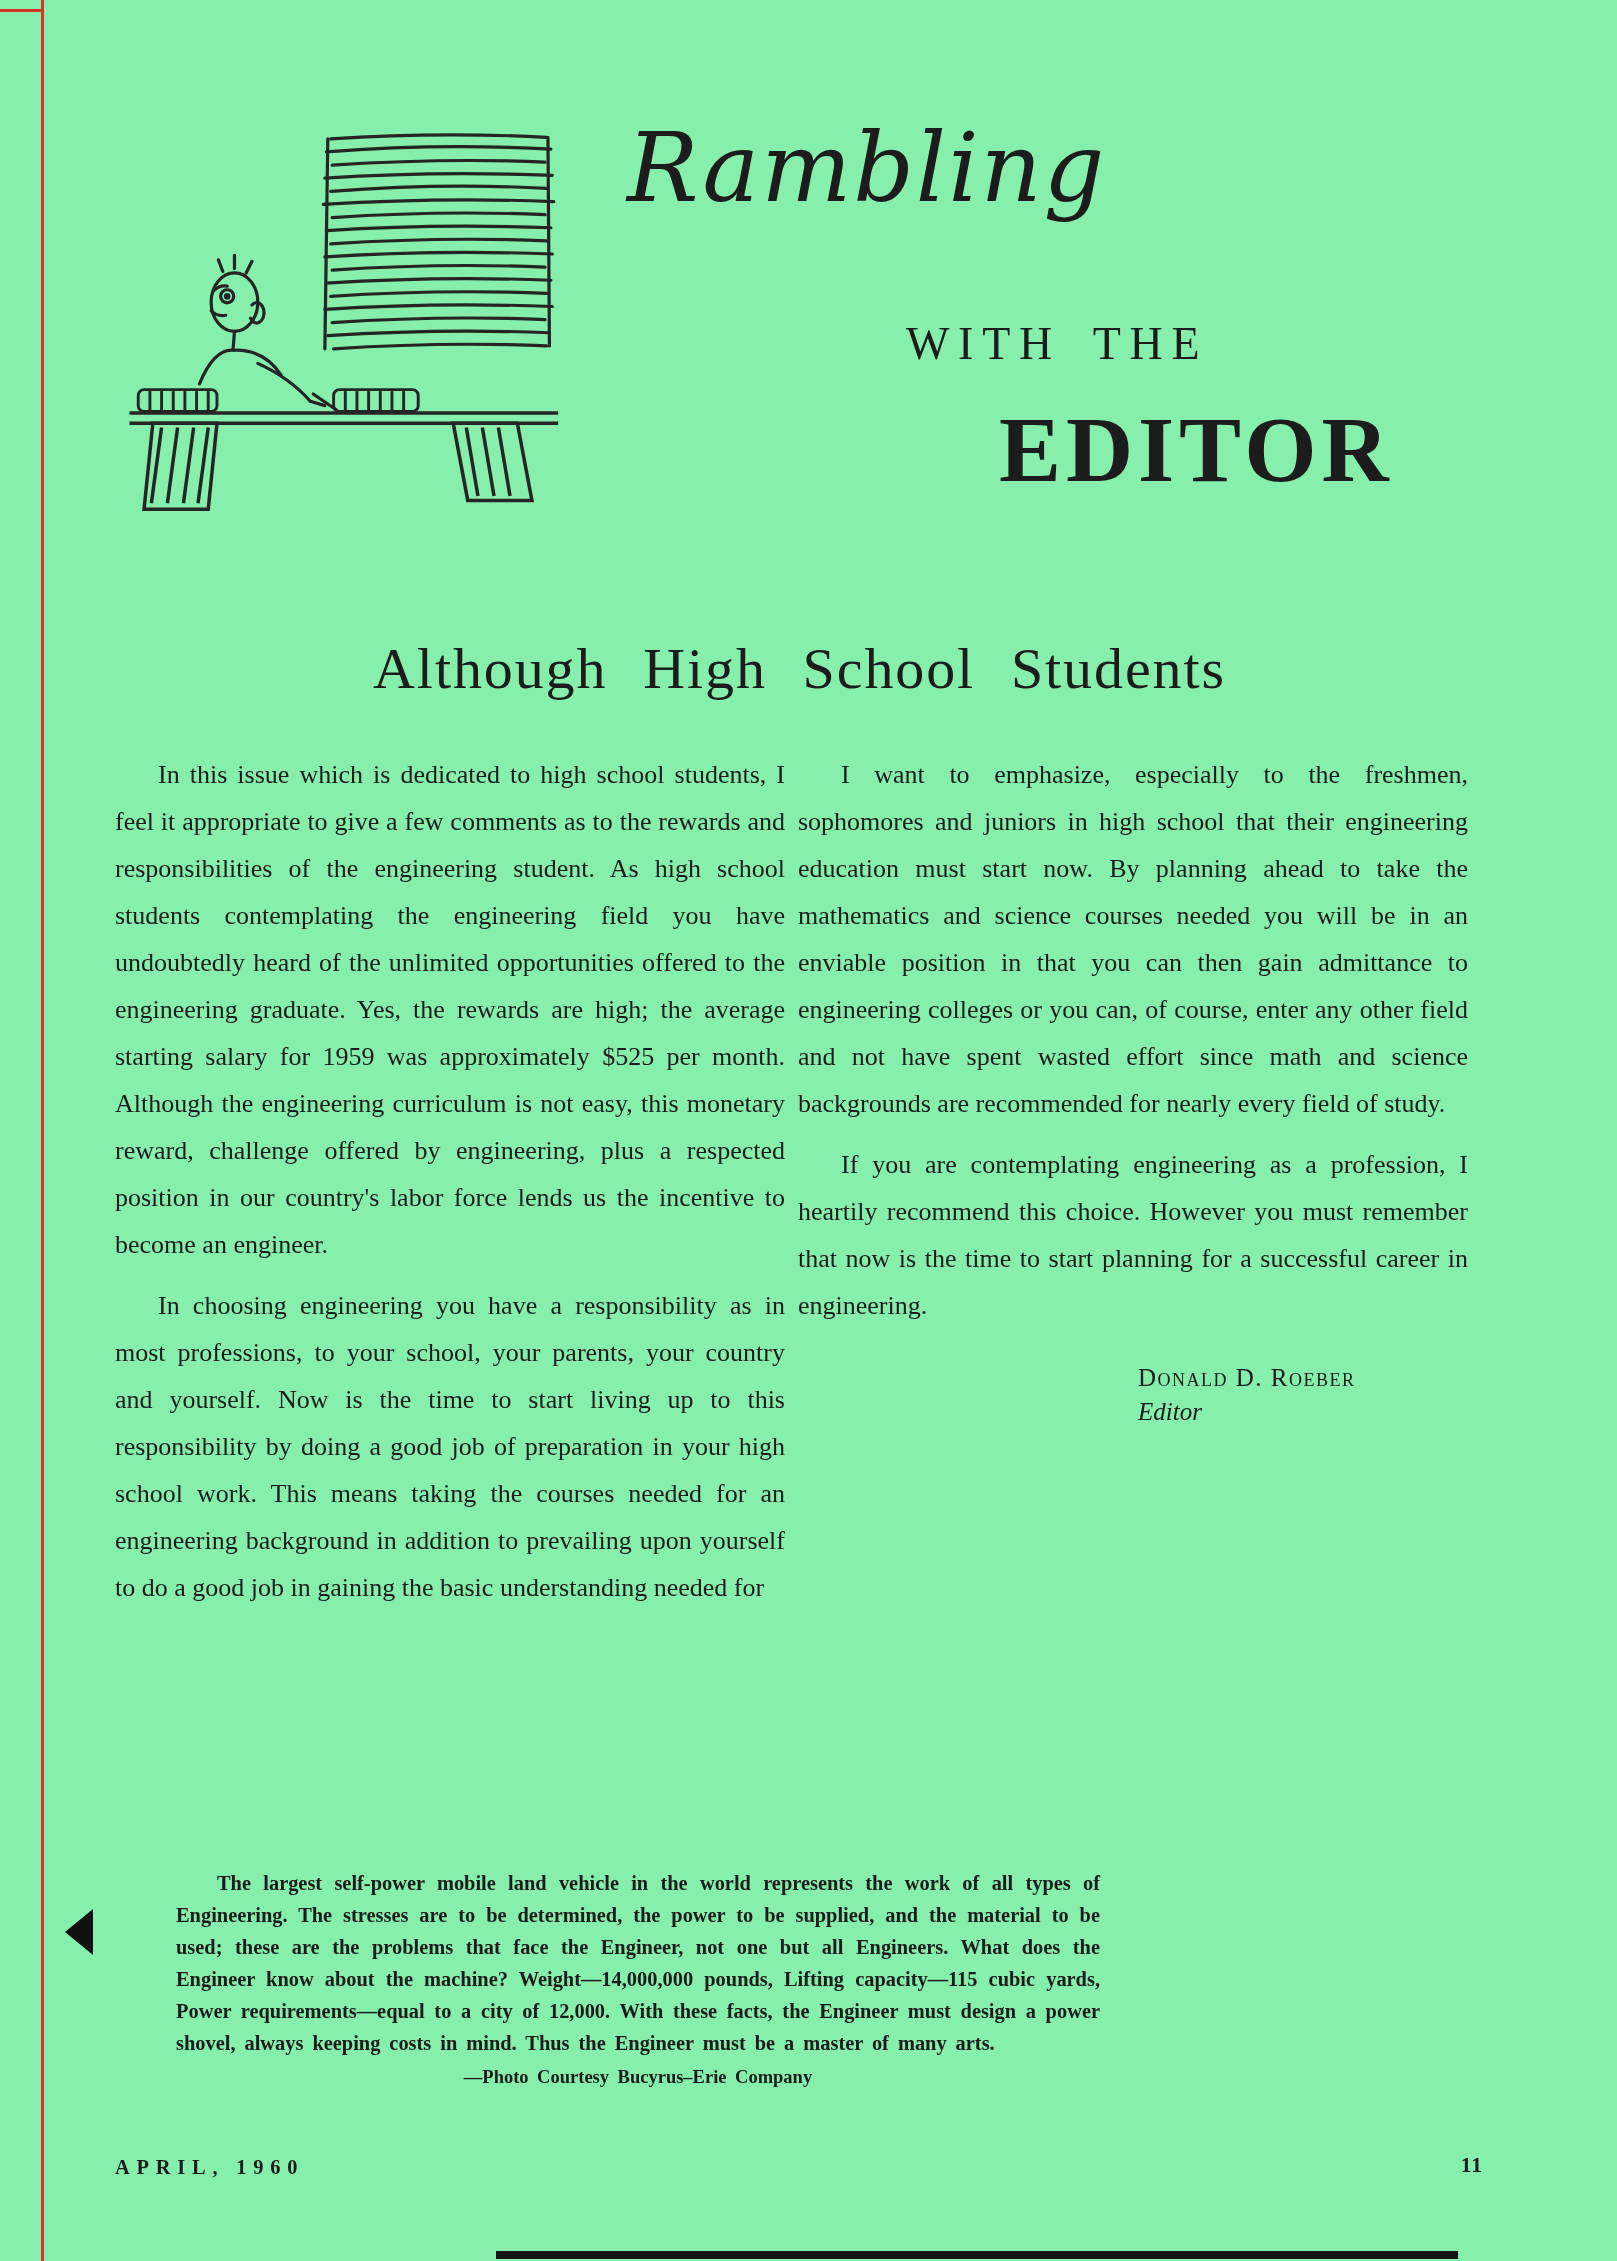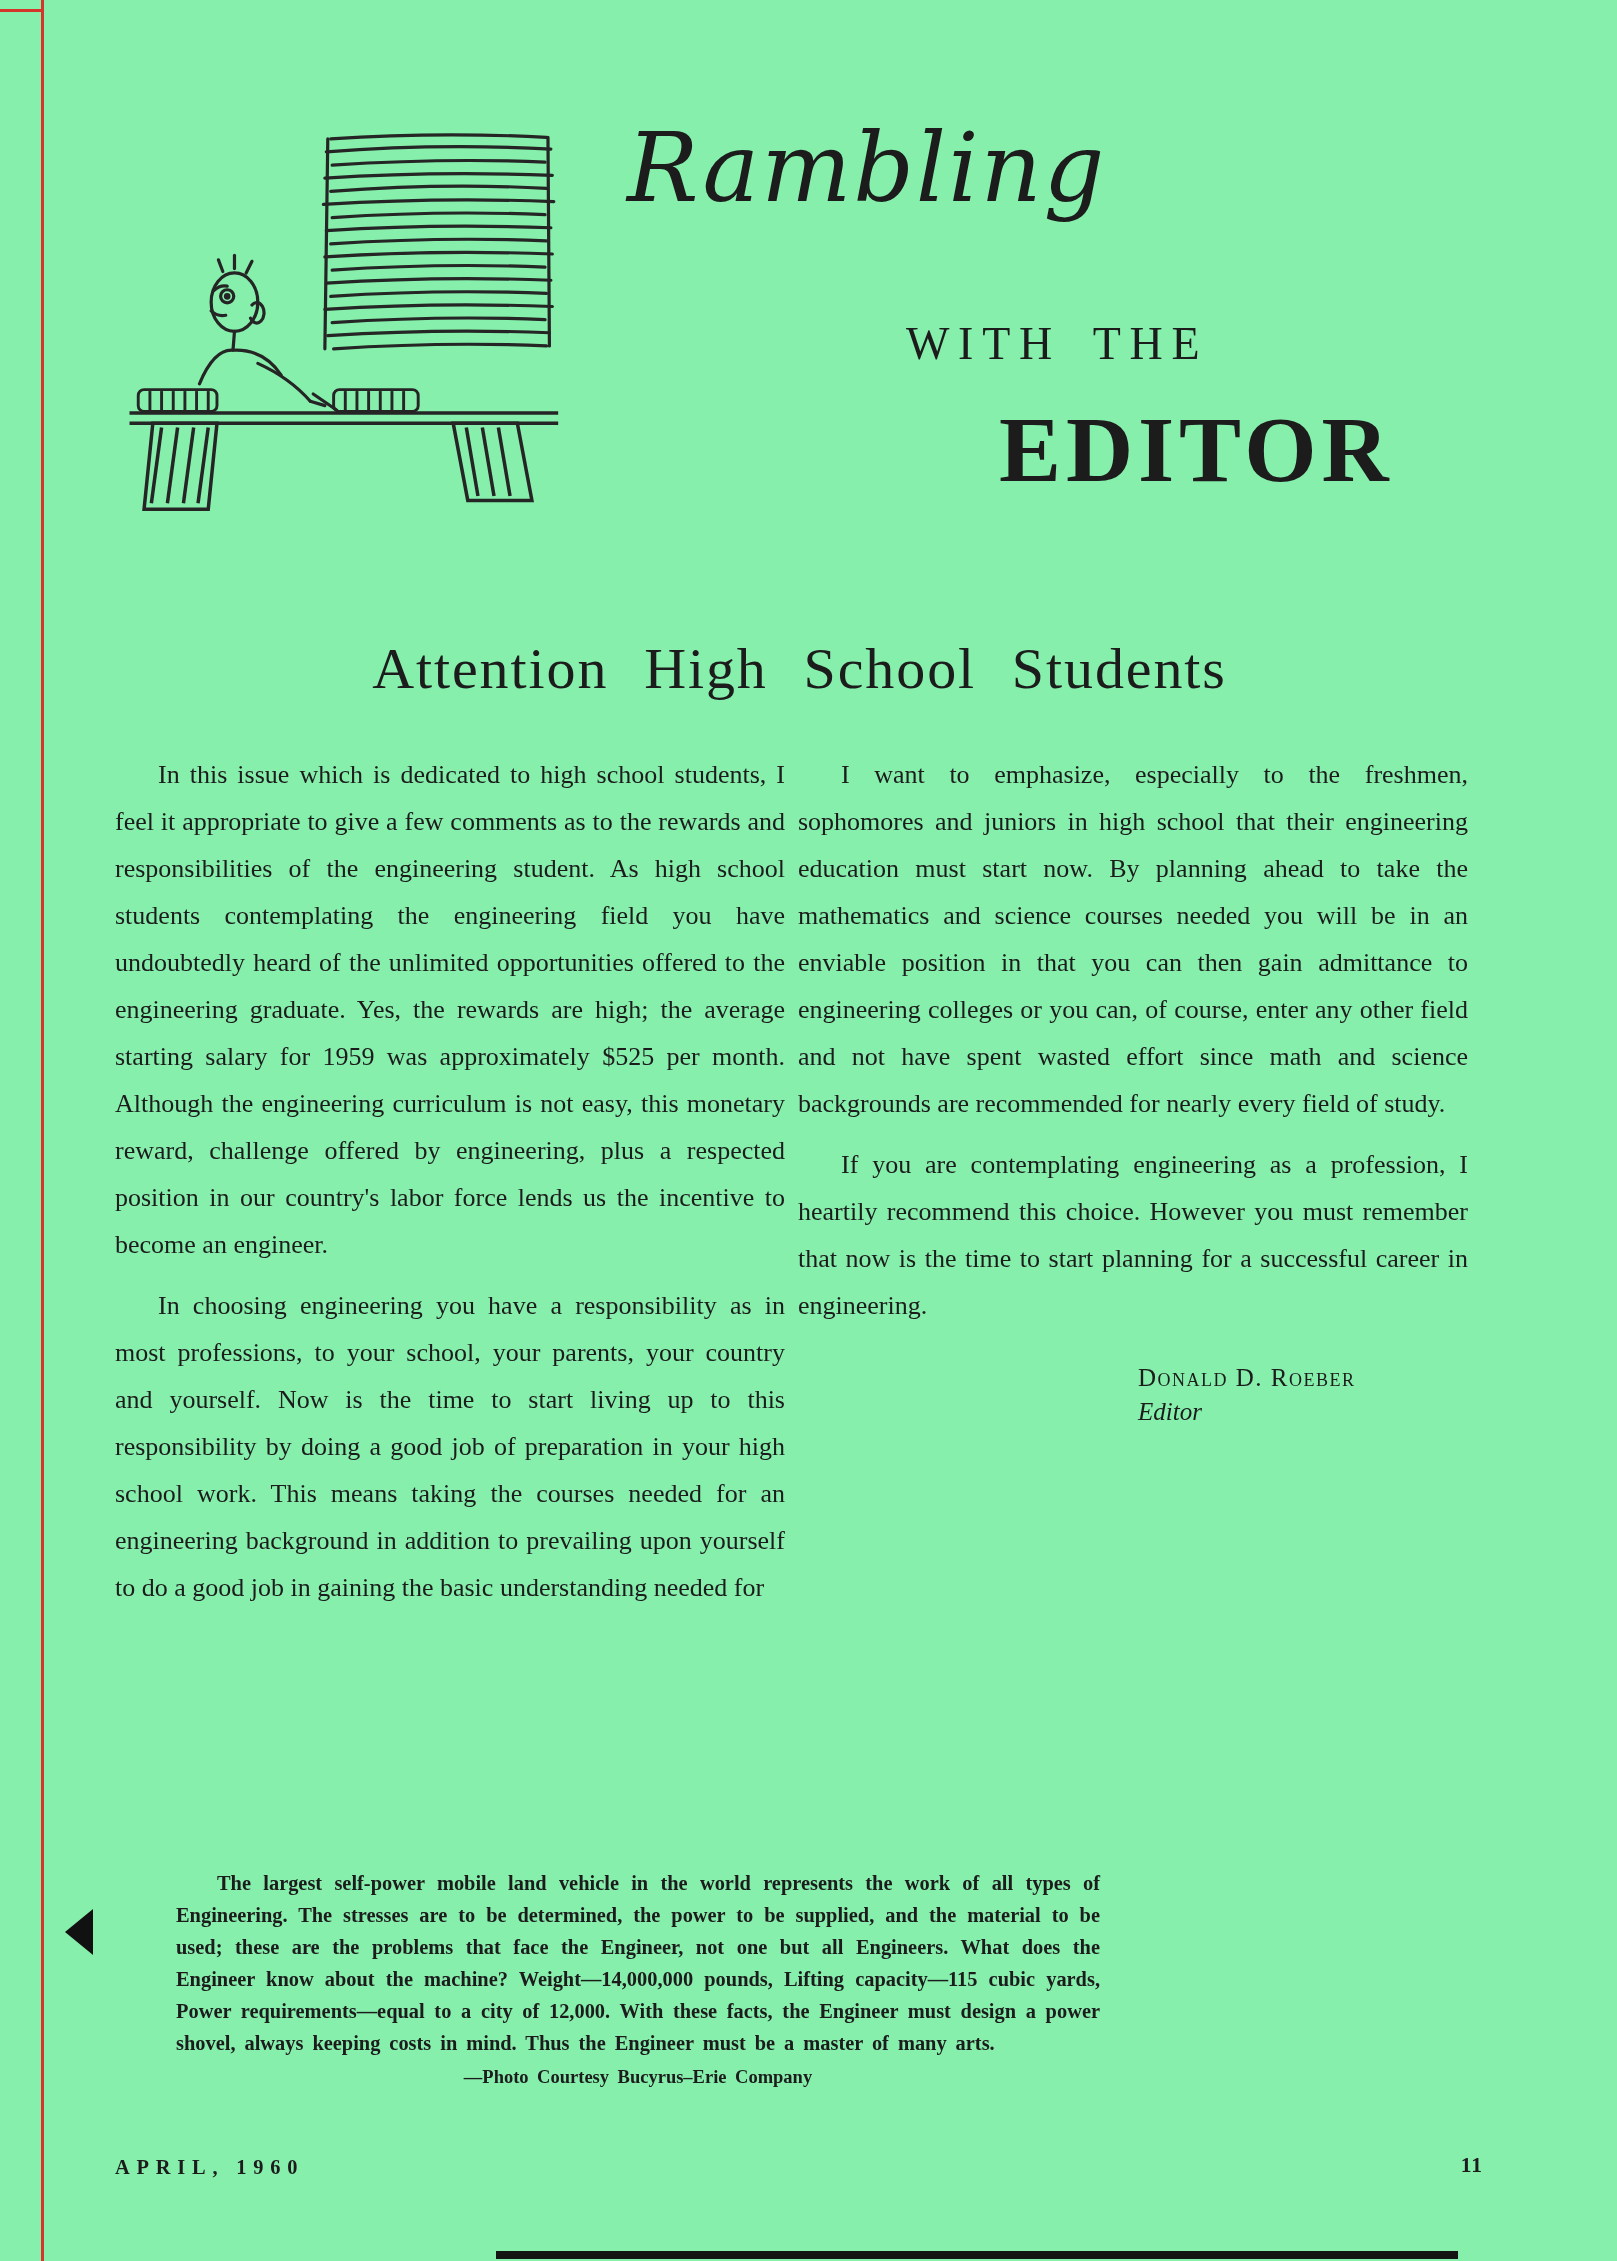--- a/index.html
+++ b/index.html
@@ -161,21 +161,21 @@
       <path d="M243 206 L251 253"></path>
       <path d="M254 206 L262 253"></path>
       <path d="M265 206 L273 253"></path>
     </g>
   </svg>
 
   <div class="script-title">Rambling</div>
   <div class="masthead-sub">WITH THE</div>
   <div class="masthead-title">EDITOR</div>
 
-  <h1 class="article-heading" style="font-weight:normal; margin:0;">Attention High School Students</h1>
+  <h1 class="article-heading" style="font-weight:normal; margin:0;">Although High School Students</h1>
 
   <div class="columns">
     <div class="col">
       <p class="indent">In this issue which is dedicated to high school students, I feel it appropriate to give a few comments as to the rewards and responsibilities of the engineering student. As high school students contemplating the engineering field you have undoubtedly heard of the unlimited opportunities offered to the engineering graduate. Yes, the rewards are high; the average starting salary for 1959 was approximately $525 per month. Although the engineering curriculum is not easy, this monetary reward, challenge offered by engineering, plus a respected position in our country's labor force lends us the incentive to become an engineer.</p>
       <p class="indent">In choosing engineering you have a responsibility as in most professions, to your school, your parents, your country and yourself. Now is the time to start living up to this responsibility by doing a good job of preparation in your high school work. This means taking the courses needed for an engineering background in addition to prevailing upon yourself to do a good job in gaining the basic understanding needed for</p>
     </div>
     <div class="col">
       <p class="indent">I want to emphasize, especially to the freshmen, sophomores and juniors in high school that their engineering education must start now. By planning ahead to take the mathematics and science courses needed you will be in an enviable position in that you can then gain admittance to engineering colleges or you can, of course, enter any other field and not have spent wasted effort since math and science backgrounds are recommended for nearly every field of study.</p>
       <p class="indent">If you are contemplating engineering as a profession, I heartily recommend this choice. However you must remember that now is the time to start planning for a successful career in engineering.</p>
       <div class="signature">

